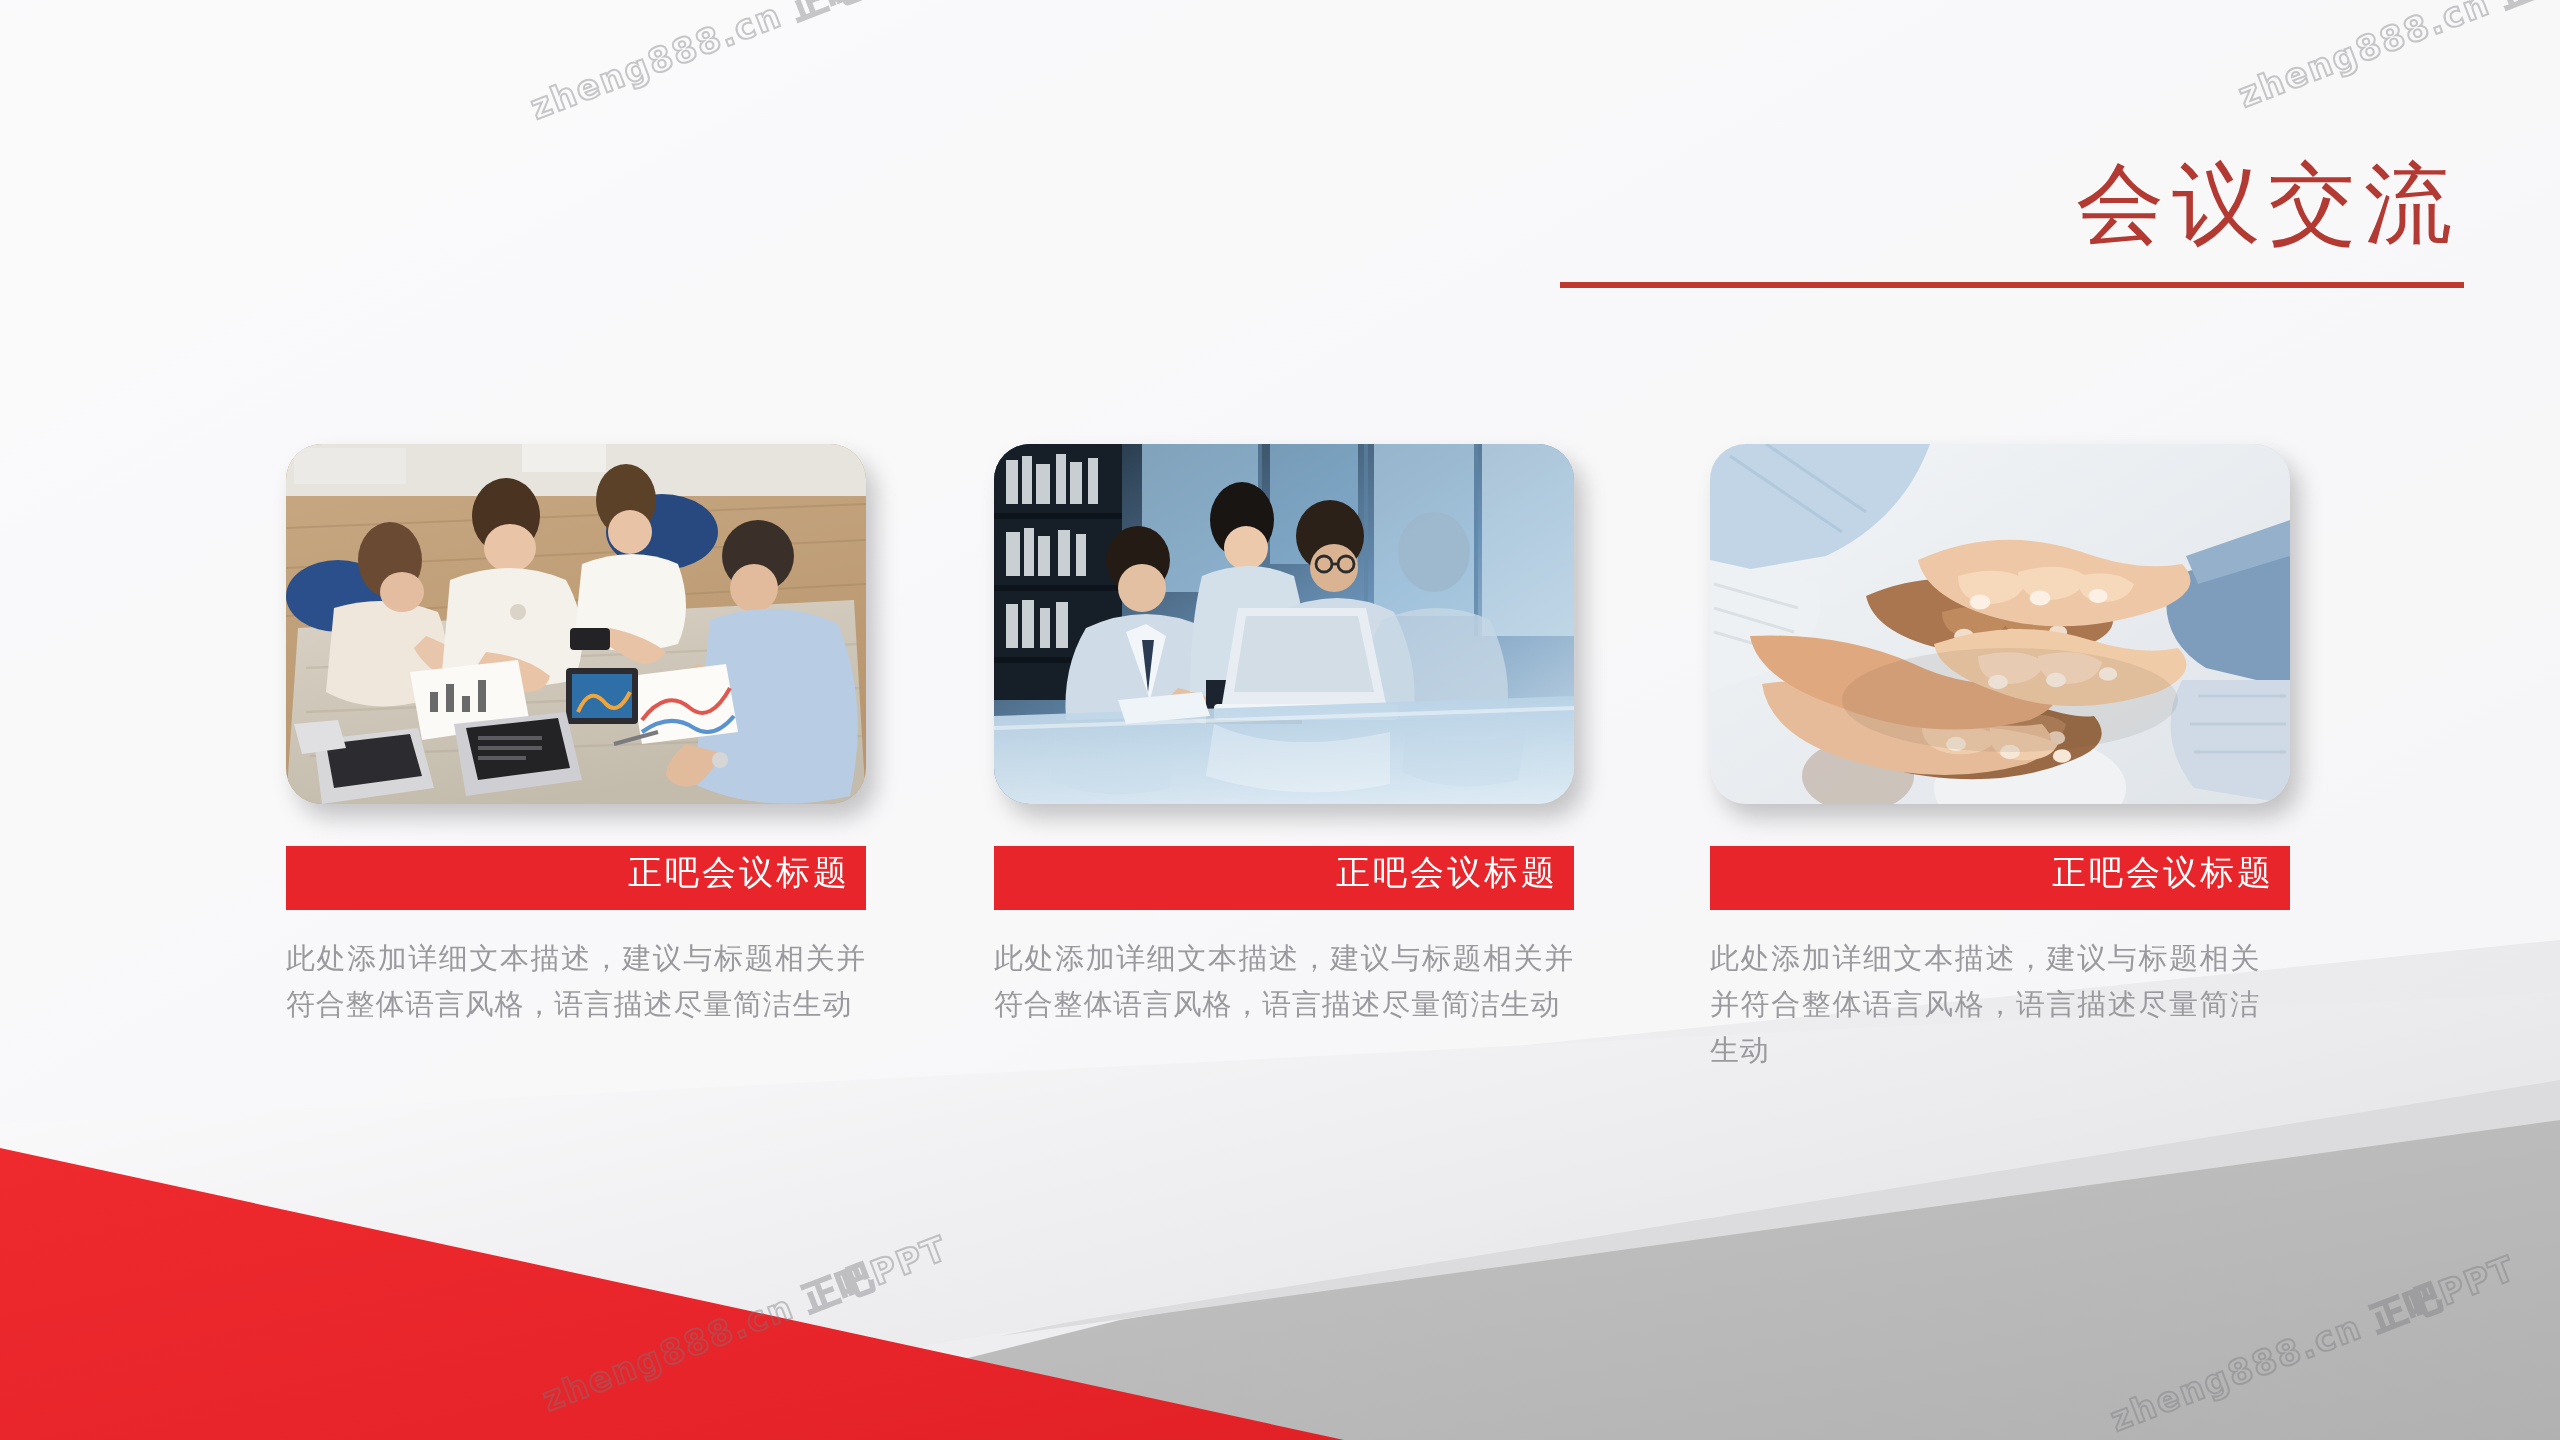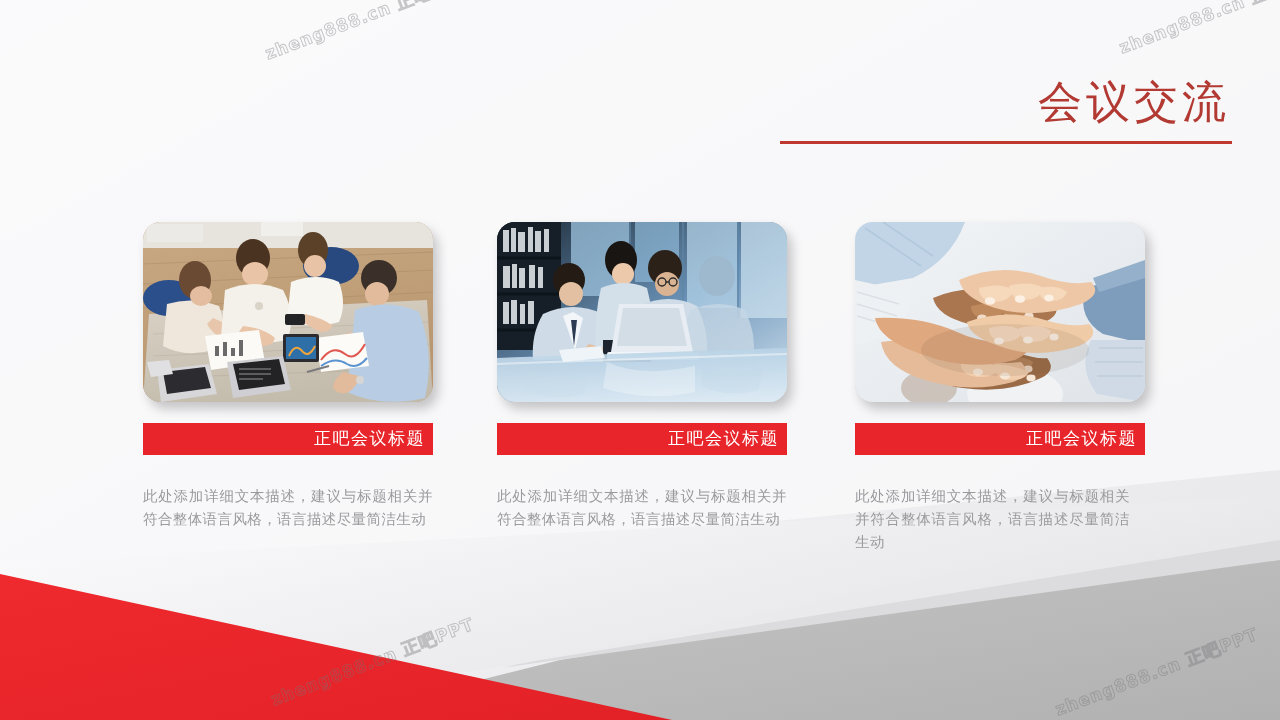--- a/index.html
+++ b/index.html
@@ -91,30 +91,30 @@
     width: 290px;
     height: 32px;
     background: #e8252a;
     display: flex;
     align-items: center;
     justify-content: flex-end;
     padding-right: 8px;
   }
   .card-3 .bar { margin-top: 21px; }
   .bar-label {
-    font-family: Liberation Sans, sans-serif;
+    font-family: Liberation Mono, monospace;
     color: #ffffff;
     font-size: 17px;
     letter-spacing: 1.5px;
     line-height: 20px;
     white-space: nowrap;
   }
 
   .desc {
-    margin-top: 30px;
+    margin-top: 14px;
     width: 290px;
     color: #9a9a9e;
     font-family: Liberation Sans, sans-serif;
     font-size: 14.5px;
     line-height: 23px;
     letter-spacing: 0.4px;
     text-align: justify;
   }
   .card-3 .desc { width: 275px; font-size: 14.5px; }
 </style>

